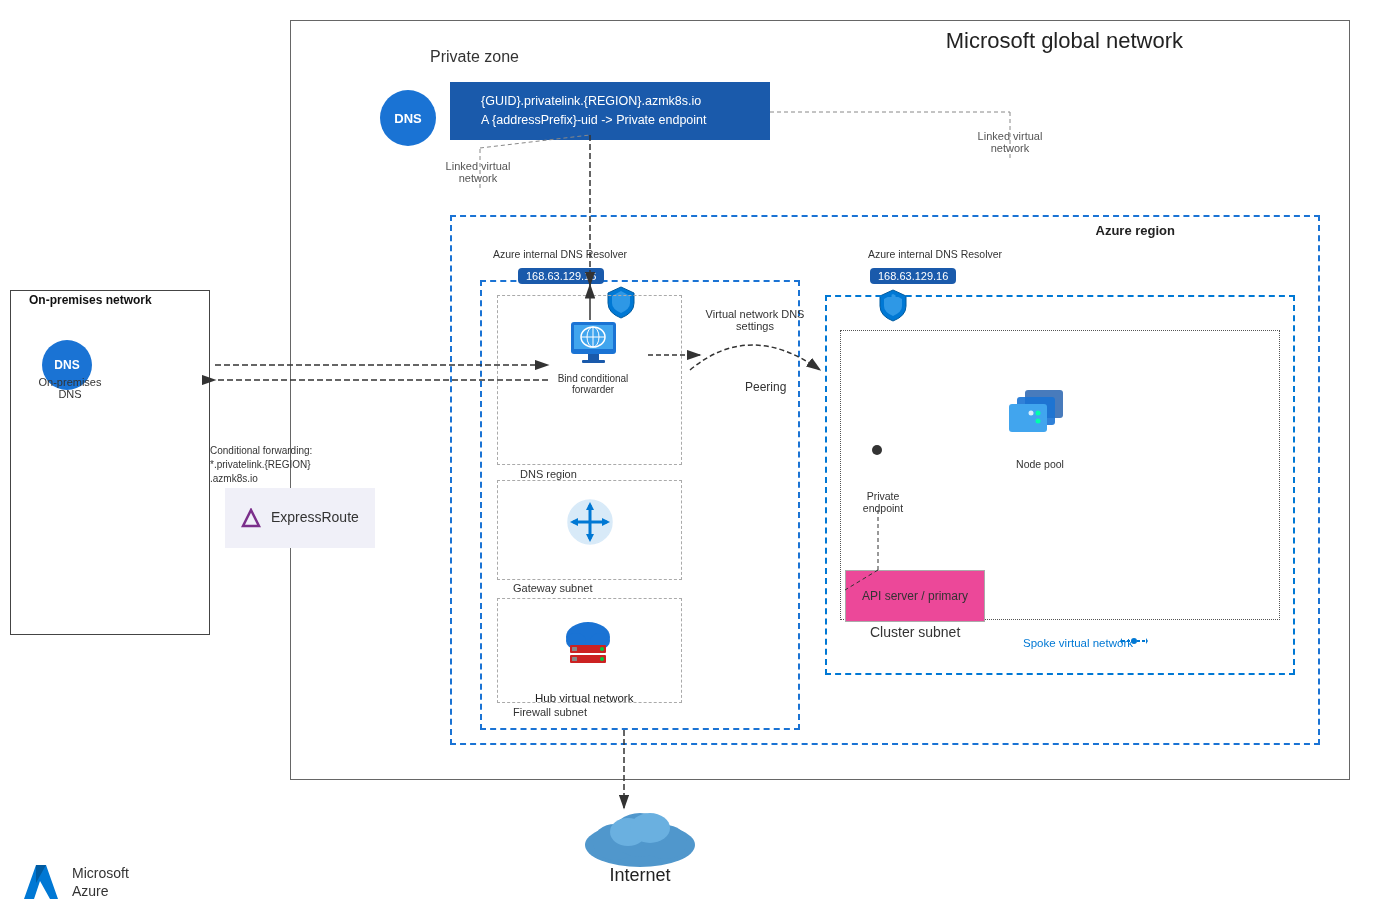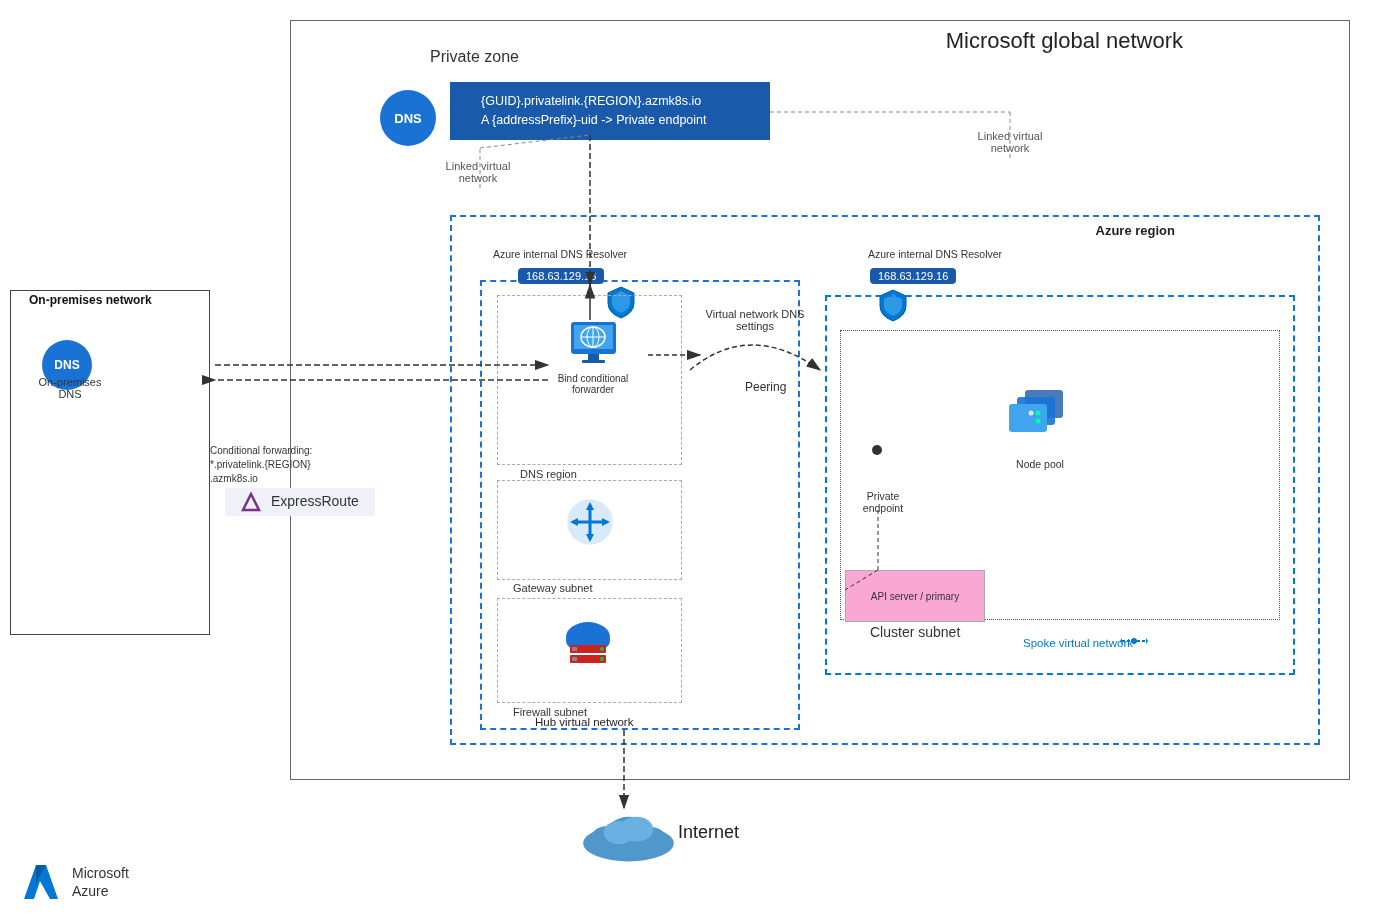--- a/index.html
+++ b/index.html
@@ -156,21 +156,20 @@
       background: transparent;
     }
 
     .hub-vnet-label {
       position: absolute;
       top: 692px;
       left: 535px;
       font-size: 11.5px;
       color: #222;
       text-align: center;
-      margin-top: 24px;
     }
 
     
     .spoke-vnet-box {
       position: absolute;
       top: 295px;
       left: 825px;
       width: 470px;
       height: 380px;
       border: 2px dashed #0078d4;
@@ -263,25 +262,25 @@
     }
 
     
     .api-server-box {
       position: absolute;
       top: 570px;
       left: 845px;
       width: 140px;
       height: 52px;
       border: 1.5px solid #aaa;
-      background: #f9a8d4;
+      background: #ec4899;
       display: flex;
       align-items: center;
       justify-content: center;
-      font-size: 10px;
+      font-size: 12px;
       color: #333;
       text-align: center;
     }
 
     
     .azure-dns-resolver-left {
       position: absolute;
       top: 248px;
       left: 480px;
       font-size: 10.5px;
@@ -374,21 +373,21 @@
     }
 
     
     .expressroute-label {
       position: absolute;
       top: 488px;
       left: 225px;
       font-size: 14px;
       color: #333;
       background: #f0f0f8;
-      padding: 4px 16px;
+      padding: 20px 16px;
     }
 
     
     .ms-azure-logo {
       position: absolute;
       bottom: 20px;
       left: 20px;
       display: flex;
       align-items: center;
       gap: 10px;
@@ -608,21 +607,21 @@
     </svg>
     <div style="font-size:10.5px; text-align:center; color:#333; margin-top:3px;">Node pool</div>
   </div>
 
   <div class="api-server-box">
     <span>API server / primary</span>
   </div>
 
   <div class="peering-label">Peering</div>
 
-  <div style="position:absolute; top:800px; left:579px; display:flex; align-items:center; width:160px;text-align:center;">
+  <div style="position:absolute; top:800px; left:560px; display:flex; flex-direction:column; align-items:center; width:160px;text-align:center;">
     <svg width="120" height="70" viewBox="0 0 120 70">
       <ellipse cx="60" cy="45" rx="55" ry="22" fill="#5097cc"></ellipse>
       <ellipse cx="35" cy="42" rx="22" ry="18" fill="#5097cc"></ellipse>
       <ellipse cx="60" cy="35" rx="28" ry="22" fill="#5097cc"></ellipse>
       <ellipse cx="85" cy="42" rx="22" ry="17" fill="#5097cc"></ellipse>
       <ellipse cx="48" cy="32" rx="18" ry="14" fill="#6ab0e0"></ellipse>
       <ellipse cx="70" cy="28" rx="20" ry="15" fill="#6ab0e0"></ellipse>
     </svg>
     <div style="font-size:18px; color:#222; font-weight:300; margin-top:-5px;">Internet</div>
   </div>

